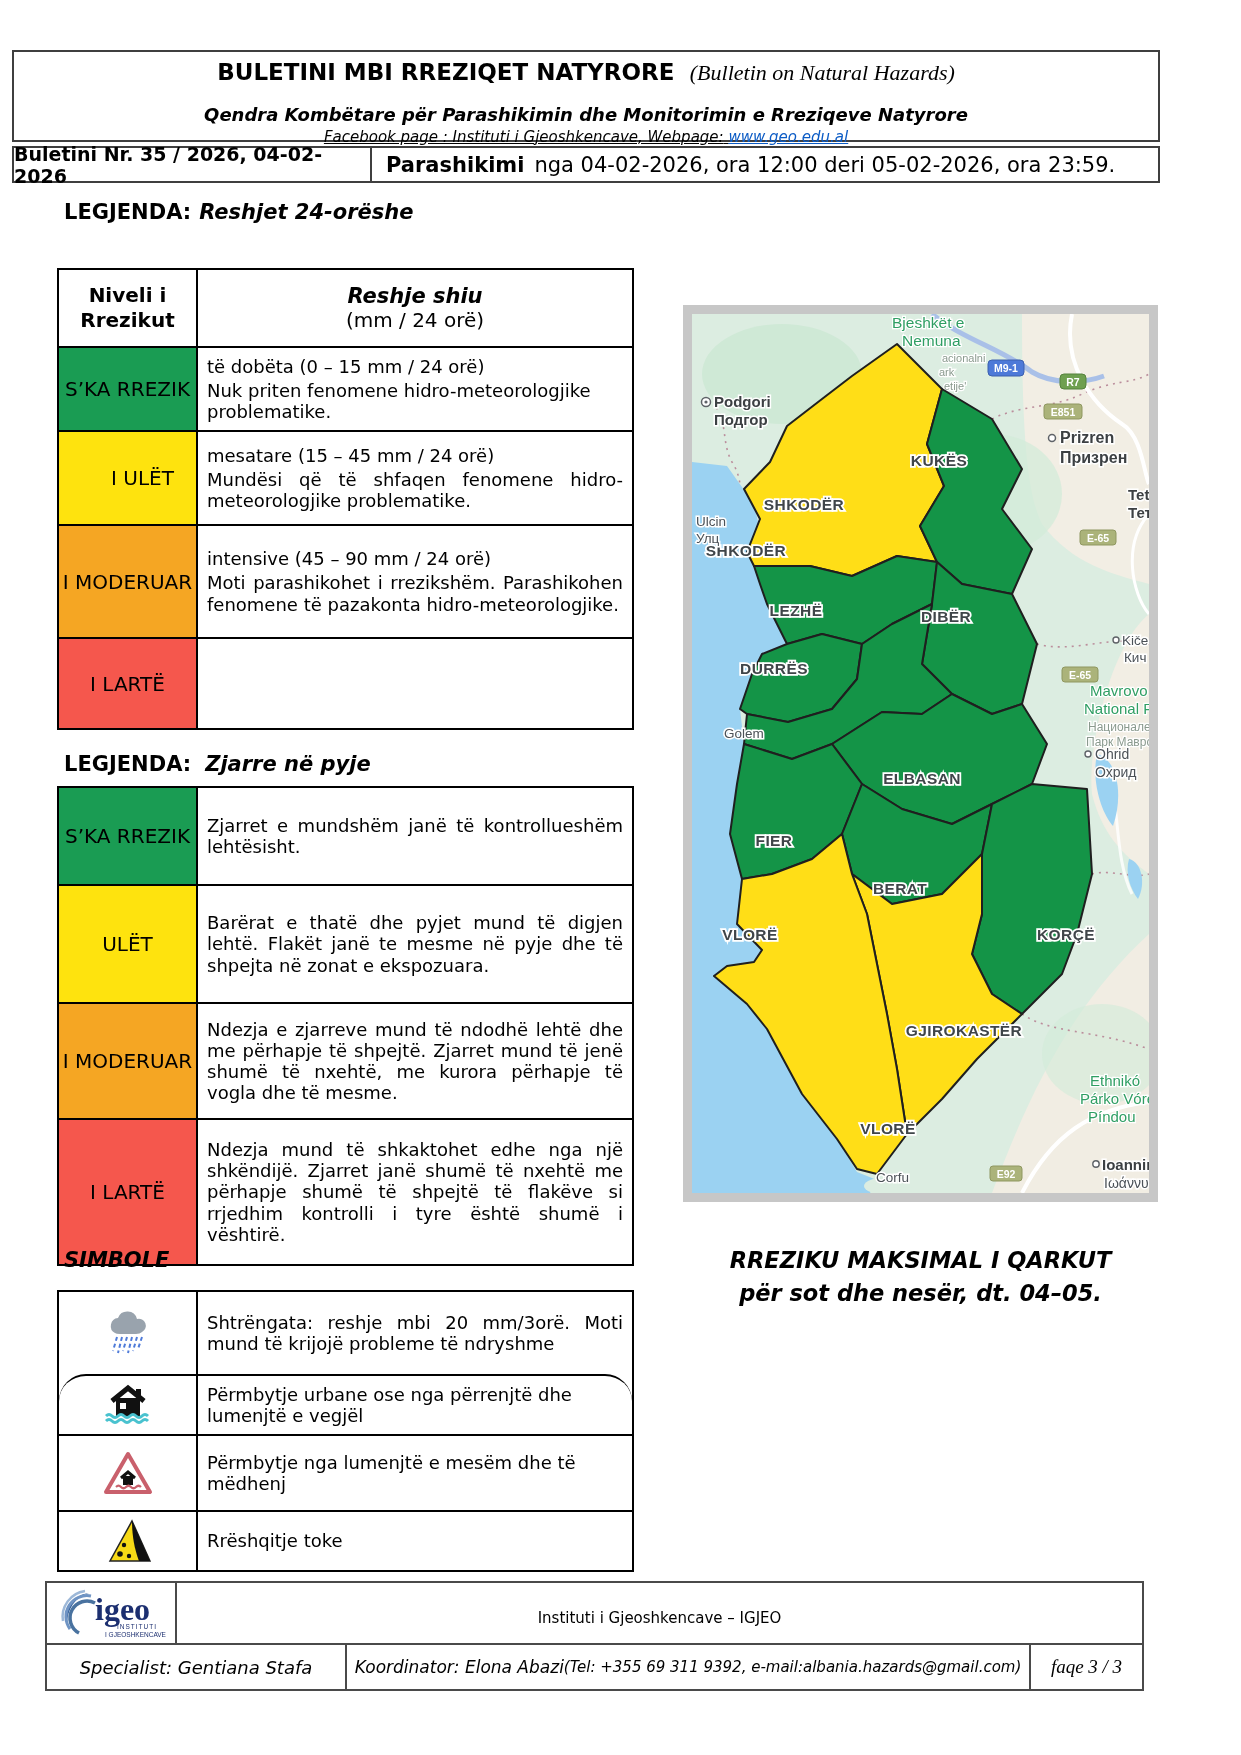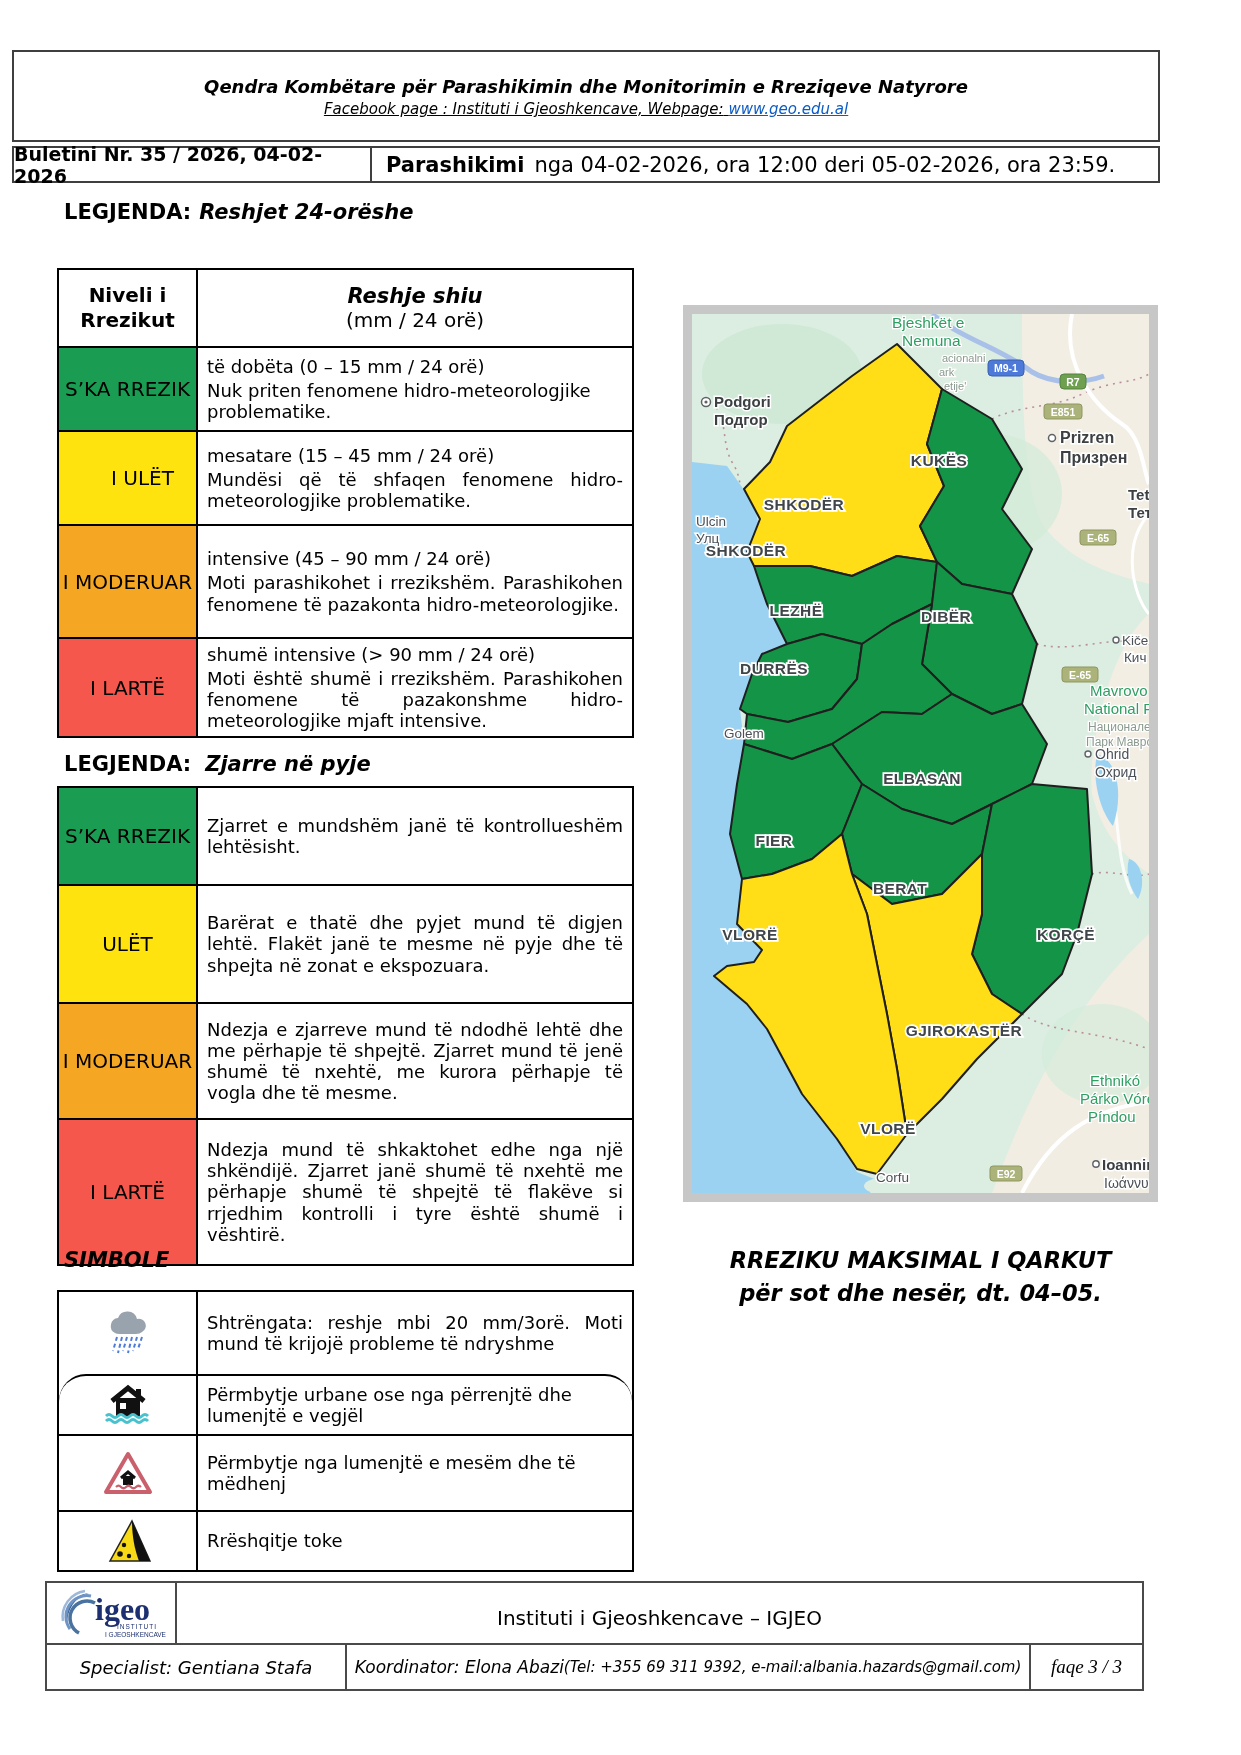--- a/index.html
+++ b/index.html
@@ -55,36 +55,40 @@
   .parklabel.gray{fill:#8a9a8e;}
   .badge-txt{font-family:"Liberation Sans",sans-serif;font-size:10.5px;font-weight:bold;fill:#fff;text-anchor:middle;}
 
   .map-caption{position:absolute;left:643px;top:1244px;width:555px;text-align:center;
                font-size:22.5px;font-weight:bold;font-style:italic;line-height:1.45;}
 
   
   .footer{position:absolute;left:45px;top:1581px;width:1099px;border:2px solid #4a4a4a;box-sizing:border-box;}
   .f-row1{display:flex;height:60px;}
   .f-logo{width:128px;border-right:2px solid #4a4a4a;display:flex;align-items:center;justify-content:center;flex:none;}
-  .f-center{flex:1;display:flex;align-items:center;justify-content:center;font-size:20px;margin-top:9px;}
+  .f-center{flex:1;display:flex;align-items:center;justify-content:center;font-size:15px;margin-top:9px;}
   .f-row2{display:flex;height:44px;border-top:2px solid #4a4a4a;}
   .f-spec{width:298px;border-right:2px solid #4a4a4a;display:flex;align-items:center;justify-content:center;
           font-style:italic;font-size:18px;flex:none;}
   .f-koord{flex:1;display:flex;flex-direction:row;align-items:center;justify-content:center;font-style:italic;}
   .f-koord .k1{font-size:17px;}
   .f-koord .k2{font-size:15px;}
   .f-page{width:111px;border-left:2px solid #4a4a4a;display:flex;align-items:center;justify-content:center;
           font-family:"Liberation Serif",serif;font-style:italic;font-size:19px;flex:none;}
 </style>
 </head>
 <body>
 
 <div class="page">
 
   <div class="hbox1">
+    <div class="h-line1">
+      <span class="h-title">BULETINI MBI RREZIQET NATYRORE</span>
+      <span class="h-title-en">(Bulletin on Natural Hazards)</span>
+    </div>
     <div class="h-line2">Qendra Kombëtare për Parashikimin dhe Monitorimin e Rreziqeve Natyrore</div>
     <div class="h-line3">
       <span>Facebook page : Instituti i Gjeoshkencave, Webpage:</span>
       <a href="#" class="h-link">www.geo.edu.al</a>
     </div>
   </div>
 
   <div class="hbox2">
     <div class="hb2-left">Buletini Nr. 35 / 2026, 04-02-2026</div>
     <div class="hb2-right">
@@ -121,24 +125,20 @@
     </div>
     <div class="trow" style="min-height:113px;">
       <div class="c1" style="background-color: rgb(245, 166, 35);">I MODERUAR</div>
       <div class="c2 vcenter">
         <div class="line1">intensive (45 – 90 mm / 24 orë)</div>
         <div class="just">Moti parashikohet i rrezikshëm. Parashikohen fenomene të pazakonta hidro-meteorologjike.</div>
       </div>
     </div>
     <div class="trow" style="min-height:91px;">
       <div class="c1" style="background-color: rgb(245, 87, 77);">I LARTË</div>
-      <div class="c2 vcenter">
-        <div class="line1">shumë intensive (&gt; 90 mm / 24 orë)</div>
-        <div class="just">Moti është shumë i rrezikshëm. Parashikohen fenomene të pazakonshme hidro-meteorologjike mjaft intensive.</div>
-      </div>
     </div>
   </div>
 
   <div class="sec-title" style="top:752px;">
     <span>LEGJENDA:</span><span class="it" style="margin-left:14px;">Zjarre në pyje</span>
   </div>
 
   <div class="tbl" style="top:786px;">
     <div class="trow" style="min-height:96px;">
       <div class="c1" style="background-color: rgb(26, 156, 83);">S’KA RREZIK</div>

